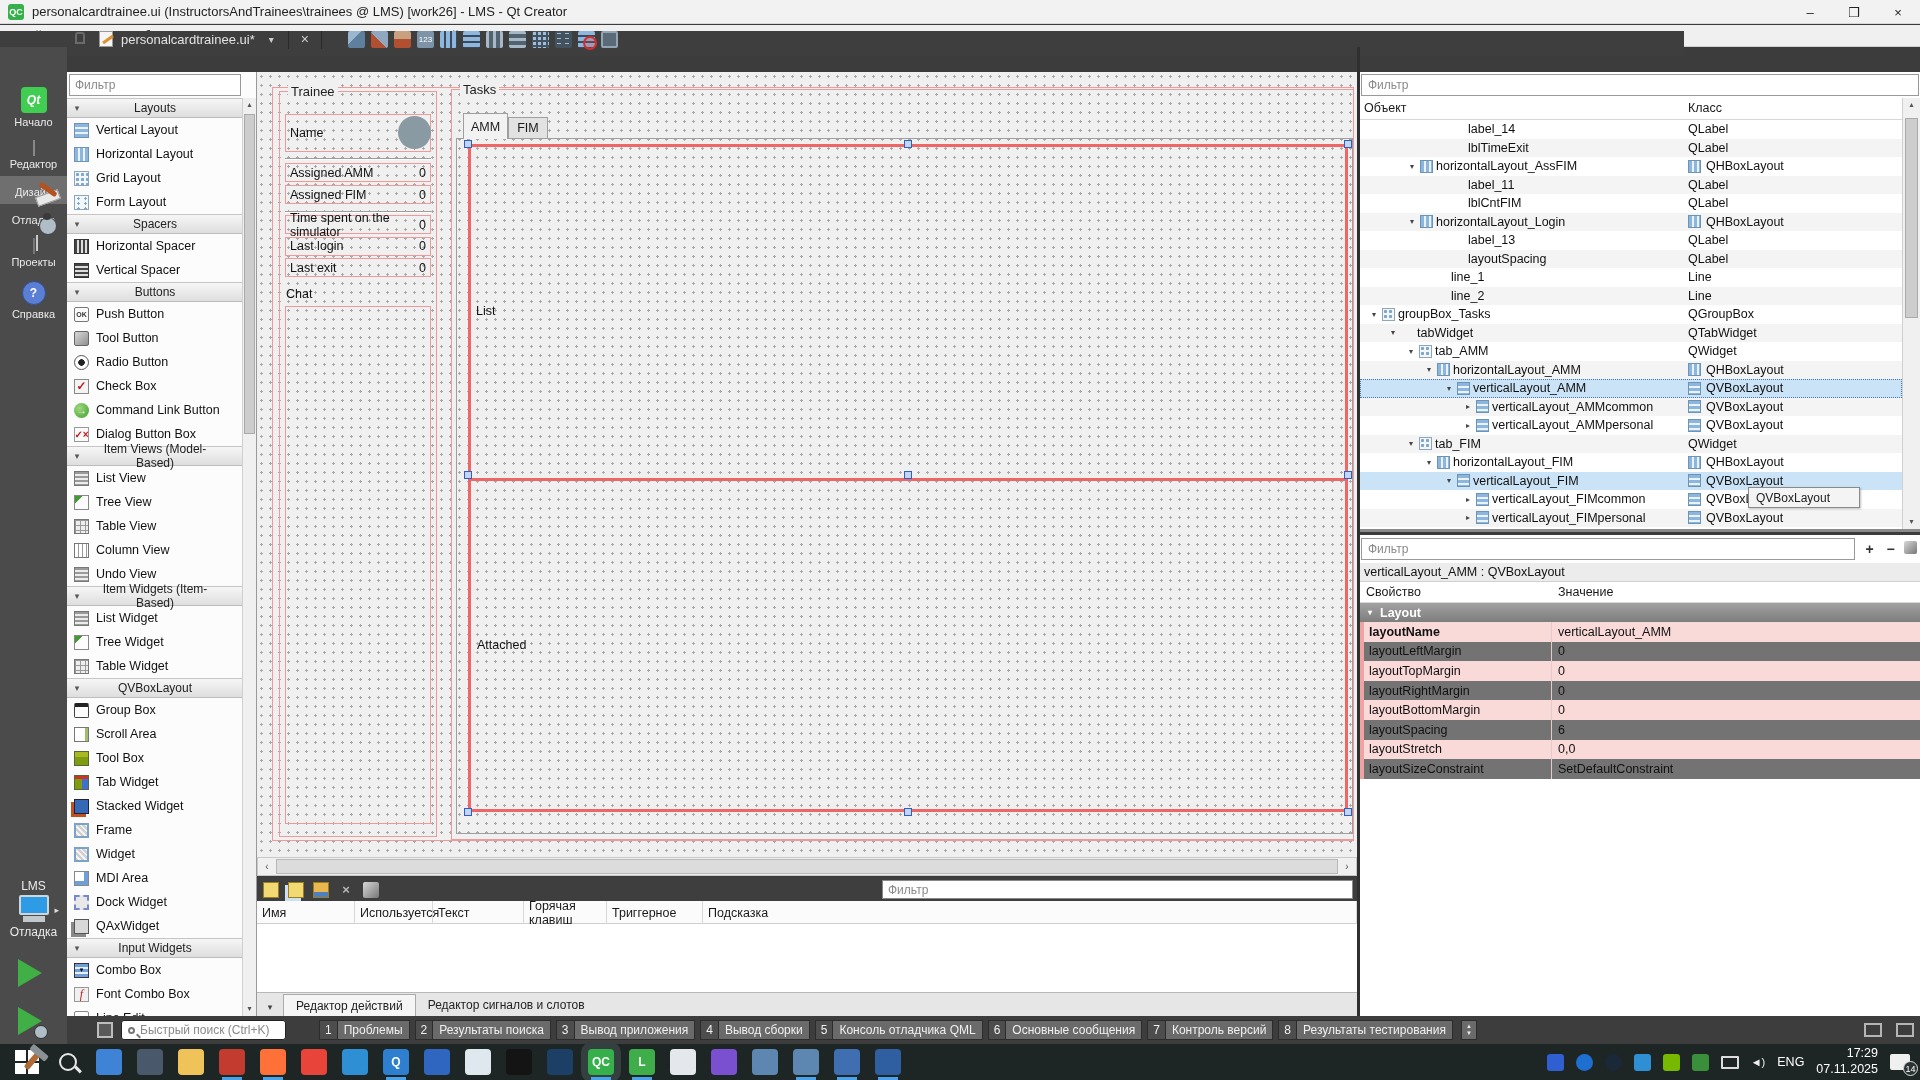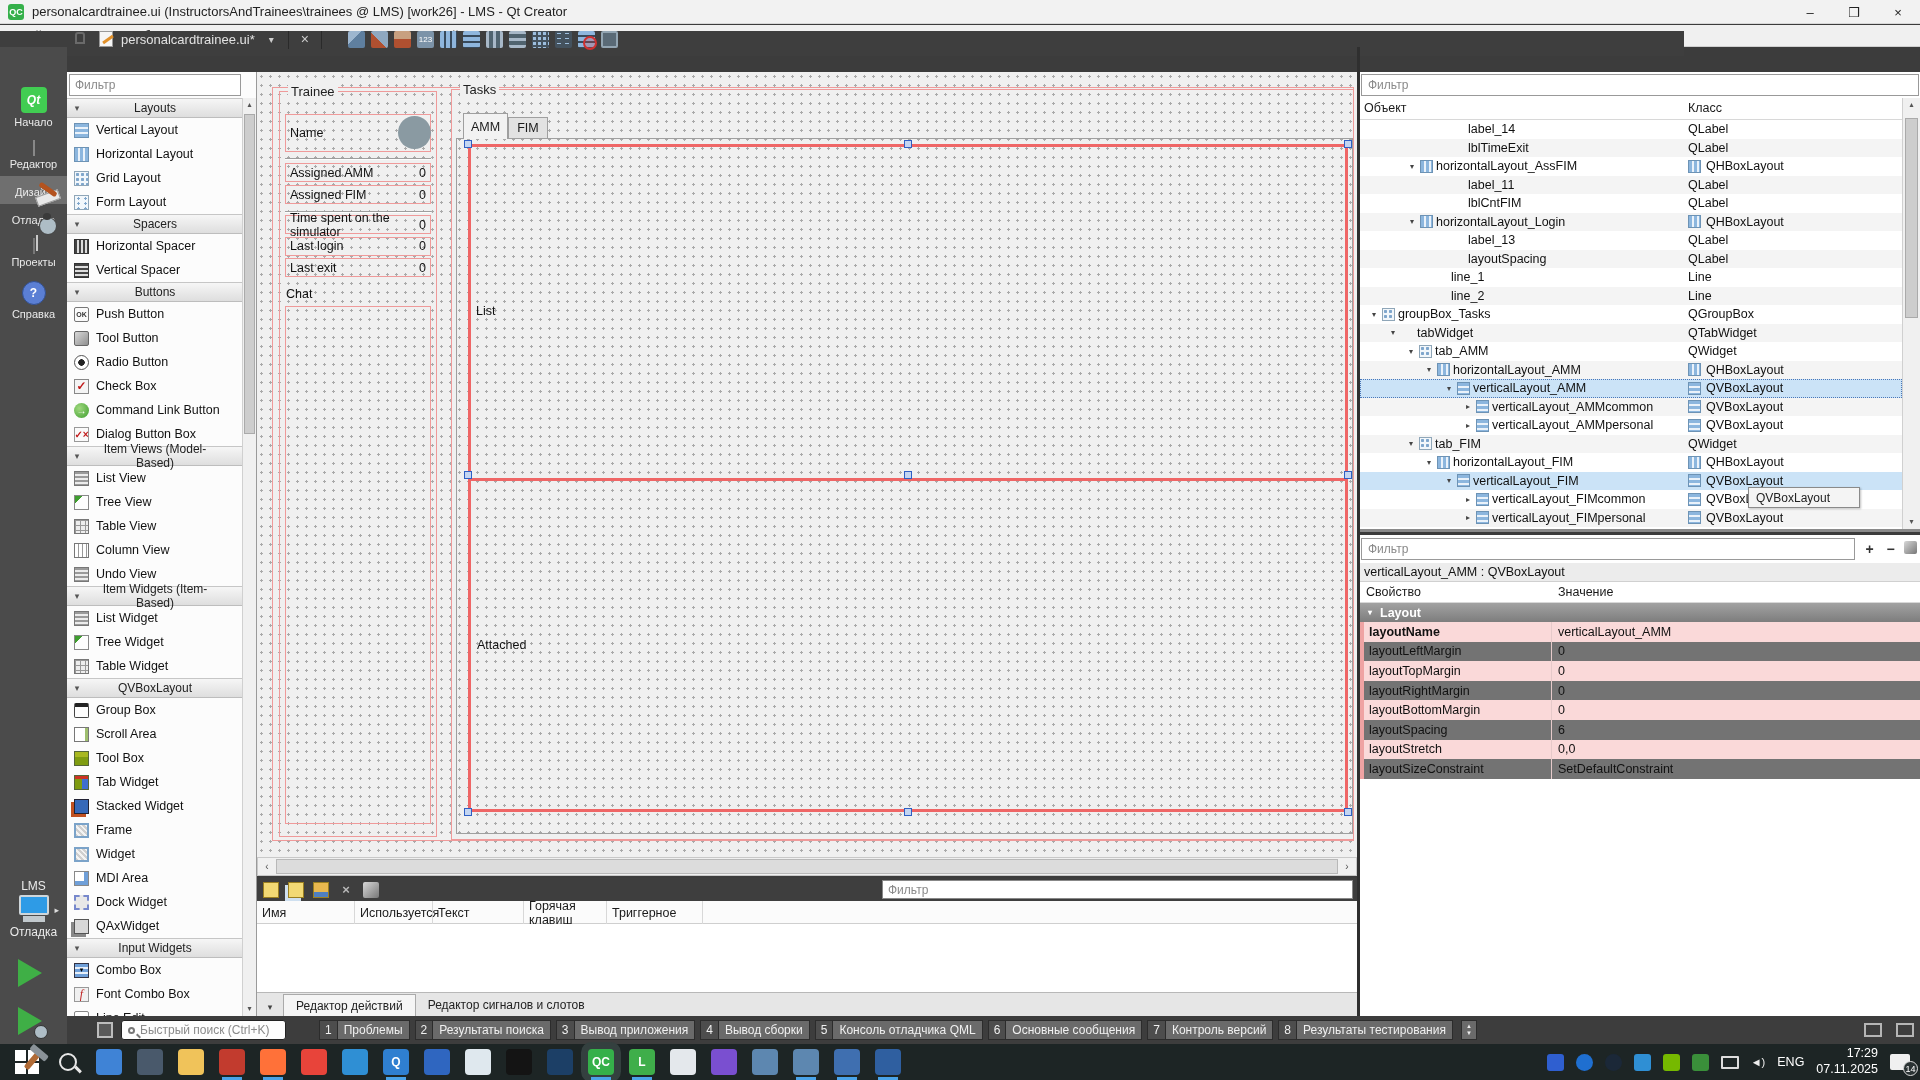--- a/index.html
+++ b/index.html
@@ -574,20 +574,21 @@
       <span class="aei aei-del">×</span>
       <span class="aei aei-cfg"></span>
     <div class="ae-filter">Фильтр</div>
   </div>
   <div class="abs ae-header" id="ae-header">
       <span class="ae-col" style="left:0px;width:98px">Имя</span>
       <span class="ae-col" style="left:98px;width:78px">Используется</span>
       <span class="ae-col" style="left:176px;width:91px">Текст</span>
       <span class="ae-col" style="left:267px;width:83px">Горячая клавиш</span>
       <span class="ae-col" style="left:350px;width:96px">Триггерное</span>
+      <span class="ae-col" style="left:446px;width:654px">Подсказка</span>
     </div>
   <div class="abs ae-body"></div>
 
   <div class="abs bottom-tabs" id="bottom-tabs">
     <span class="bt-chev">▾</span>
   <span class="btab active">Редактор действий</span>
       <span class="btab ">Редактор сигналов и слотов</span>
     </div>
 
   <div class="abs splitter-v"></div>

